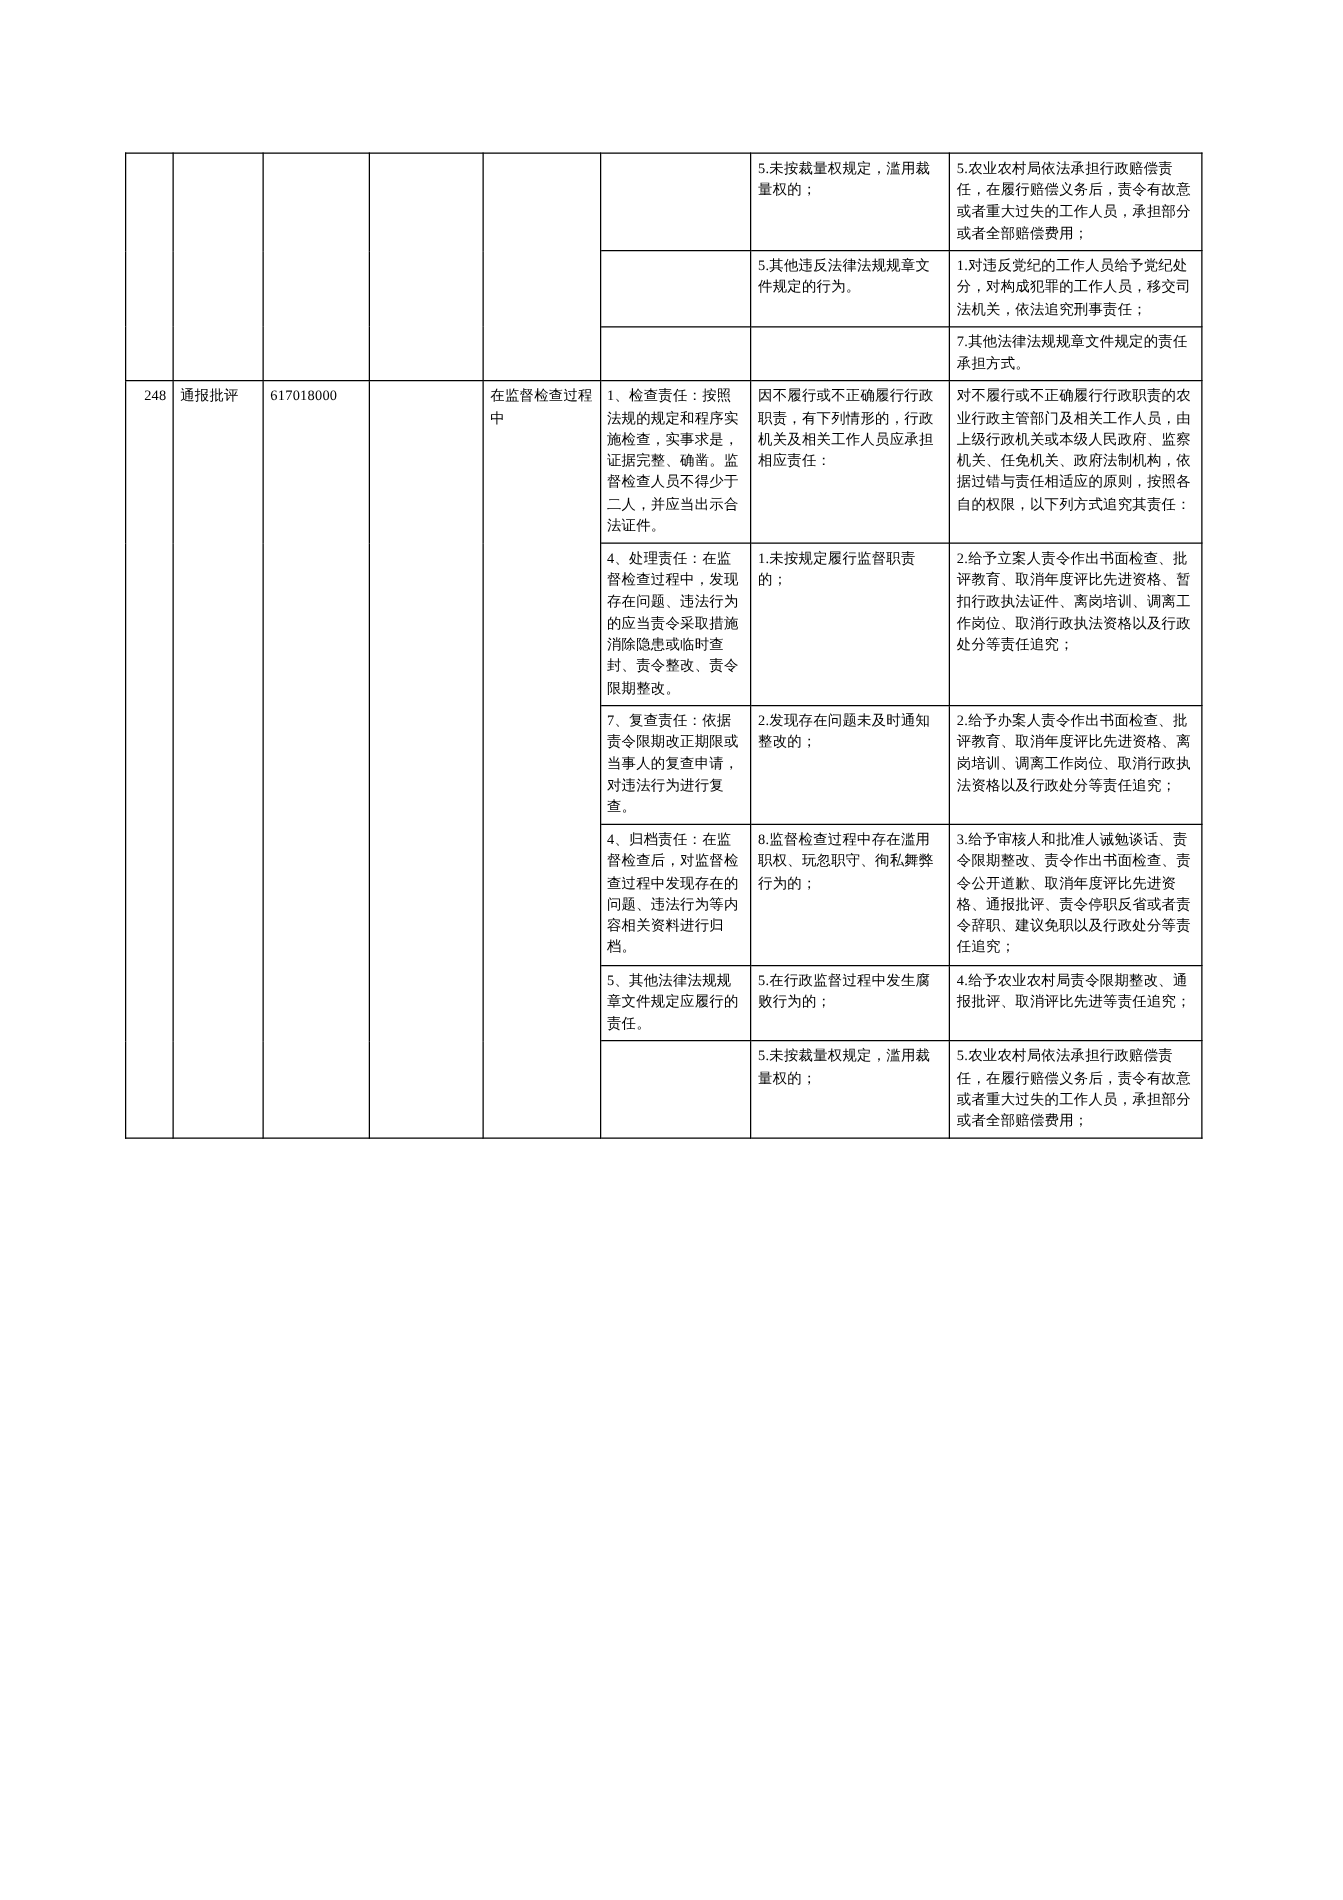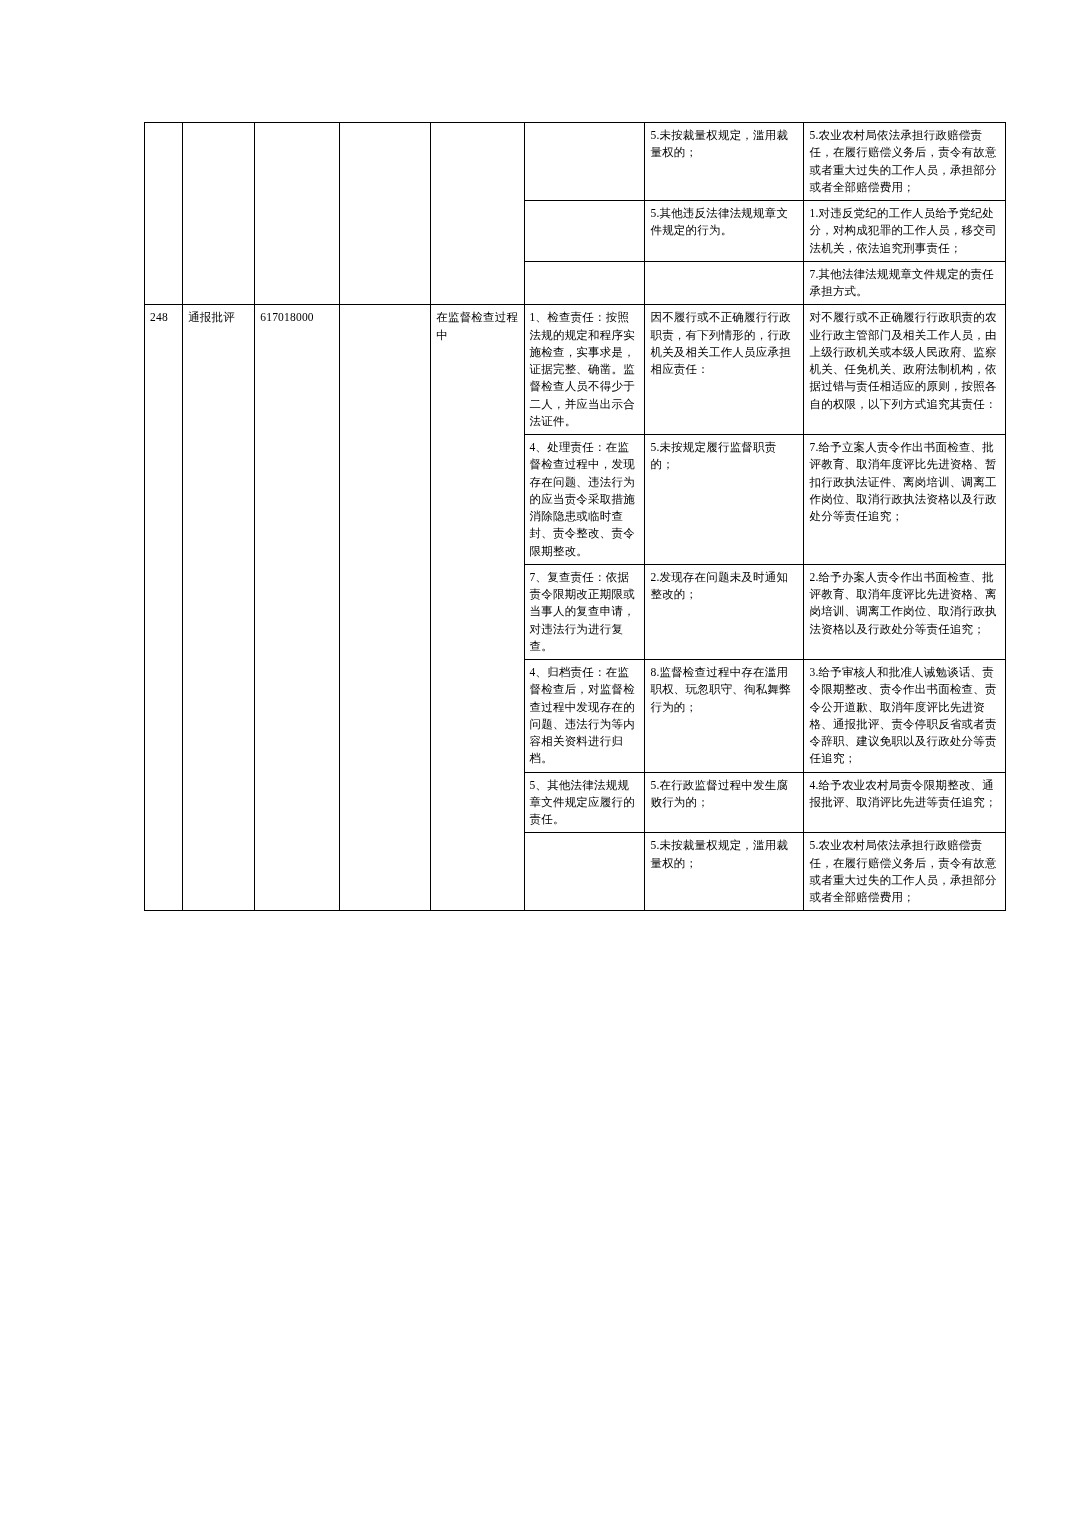--- a/index.html
+++ b/index.html
@@ -14,21 +14,20 @@
   .page {
     position: relative;
     width: 1074px;
     height: 1520px;
     padding: 122px 112px 0 100px;
   }
   table.doc {
     border-collapse: collapse;
     width: 862px;
     table-layout: fixed;
-    margin-left: 44px;
   }
   table.doc td {
     border: 1px solid #000000;
     vertical-align: top;
     padding: 4px 5px 4px 5px;
     font-size: 11.5px;
     line-height: 1.5;
     letter-spacing: 0.2px;
     word-break: break-all;
   }
@@ -36,21 +35,21 @@
   col.c1 { width: 36px; }
   col.c2 { width: 68px; }
   col.c3 { width: 80px; }
   col.c4 { width: 86px; }
   col.c5 { width: 88px; }
   col.c6 { width: 114px; }
   col.c7 { width: 150px; }
   col.c8 { width: 190px; }
 
   .cell-vcenter { vertical-align: middle; }
-  .cell-center { text-align: left; }
+  .cell-center { text-align: right; }
   .pad-narrow { padding-left: 4px; padding-right: 4px; }
 </style>
 </head>
 <body>
 
 <div class="page">
   <table class="doc">
     <colgroup>
       <col class="c1">
         <col class="c2">
@@ -89,22 +88,22 @@
         <td rowspan="6" class="cell-vcenter pad-narrow">通报批评</td>
         <td rowspan="6" class="cell-vcenter pad-narrow">617018000</td>
         <td rowspan="6" class="cell-vcenter"></td>
         <td rowspan="6" class="cell-vcenter">在监督检查过程中</td>
         <td>1、检查责任：按照法规的规定和程序实施检查，实事求是，证据完整、确凿。监督检查人员不得少于二人，并应当出示合法证件。</td>
         <td>因不履行或不正确履行行政职责，有下列情形的，行政机关及相关工作人员应承担相应责任：</td>
         <td>对不履行或不正确履行行政职责的农业行政主管部门及相关工作人员，由上级行政机关或本级人民政府、监察机关、任免机关、政府法制机构，依据过错与责任相适应的原则，按照各自的权限，以下列方式追究其责任：</td>
       </tr>
       <tr>
         <td>4、处理责任：在监督检查过程中，发现存在问题、违法行为的应当责令采取措施消除隐患或临时查封、责令整改、责令限期整改。</td>
-        <td>5.未按规定履行监督职责的；</td>
-        <td>7.给予立案人责令作出书面检查、批评教育、取消年度评比先进资格、暂扣行政执法证件、离岗培训、调离工作岗位、取消行政执法资格以及行政处分等责任追究；</td>
+        <td>1.未按规定履行监督职责的；</td>
+        <td>2.给予立案人责令作出书面检查、批评教育、取消年度评比先进资格、暂扣行政执法证件、离岗培训、调离工作岗位、取消行政执法资格以及行政处分等责任追究；</td>
       </tr>
       <tr>
         <td>7、复查责任：依据责令限期改正期限或当事人的复查申请，对违法行为进行复查。</td>
         <td>2.发现存在问题未及时通知整改的；</td>
         <td>2.给予办案人责令作出书面检查、批评教育、取消年度评比先进资格、离岗培训、调离工作岗位、取消行政执法资格以及行政处分等责任追究；</td>
       </tr>
       <tr>
         <td>4、归档责任：在监督检查后，对监督检查过程中发现存在的问题、违法行为等内容相关资料进行归档。</td>
         <td>8.监督检查过程中存在滥用职权、玩忽职守、徇私舞弊行为的；</td>
         <td>3.给予审核人和批准人诫勉谈话、责令限期整改、责令作出书面检查、责令公开道歉、取消年度评比先进资格、通报批评、责令停职反省或者责令辞职、建议免职以及行政处分等责任追究；</td>

